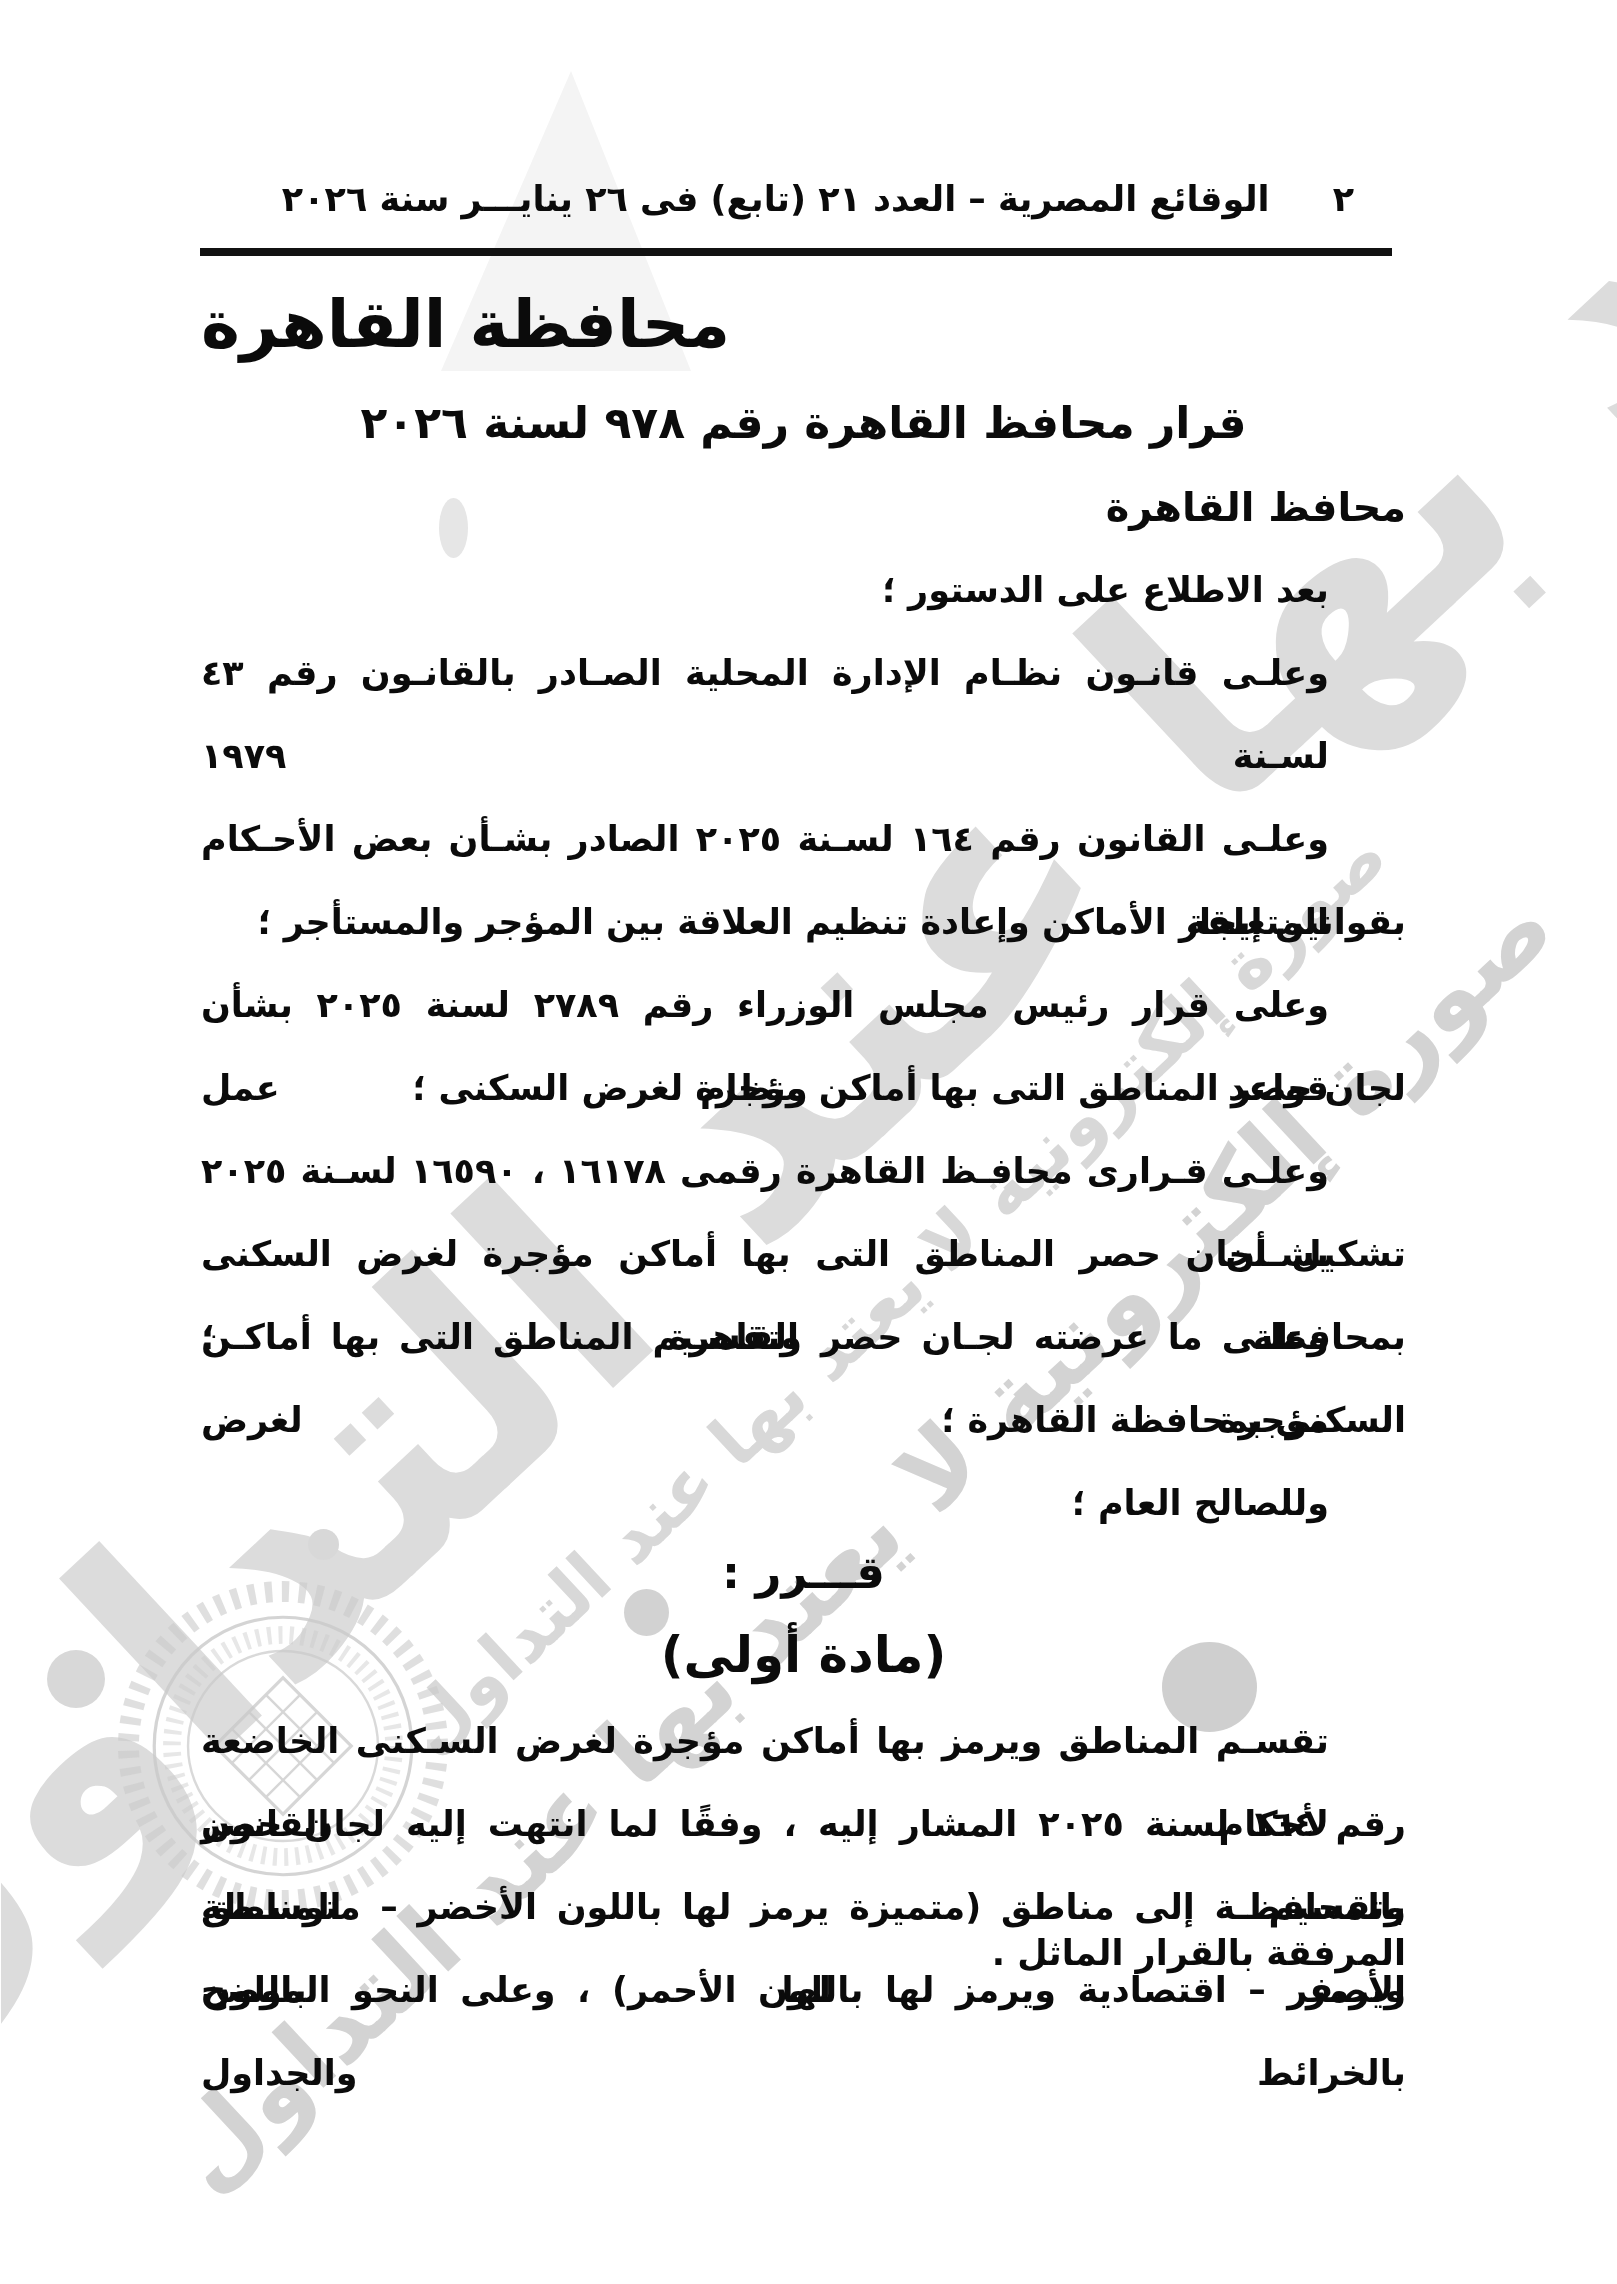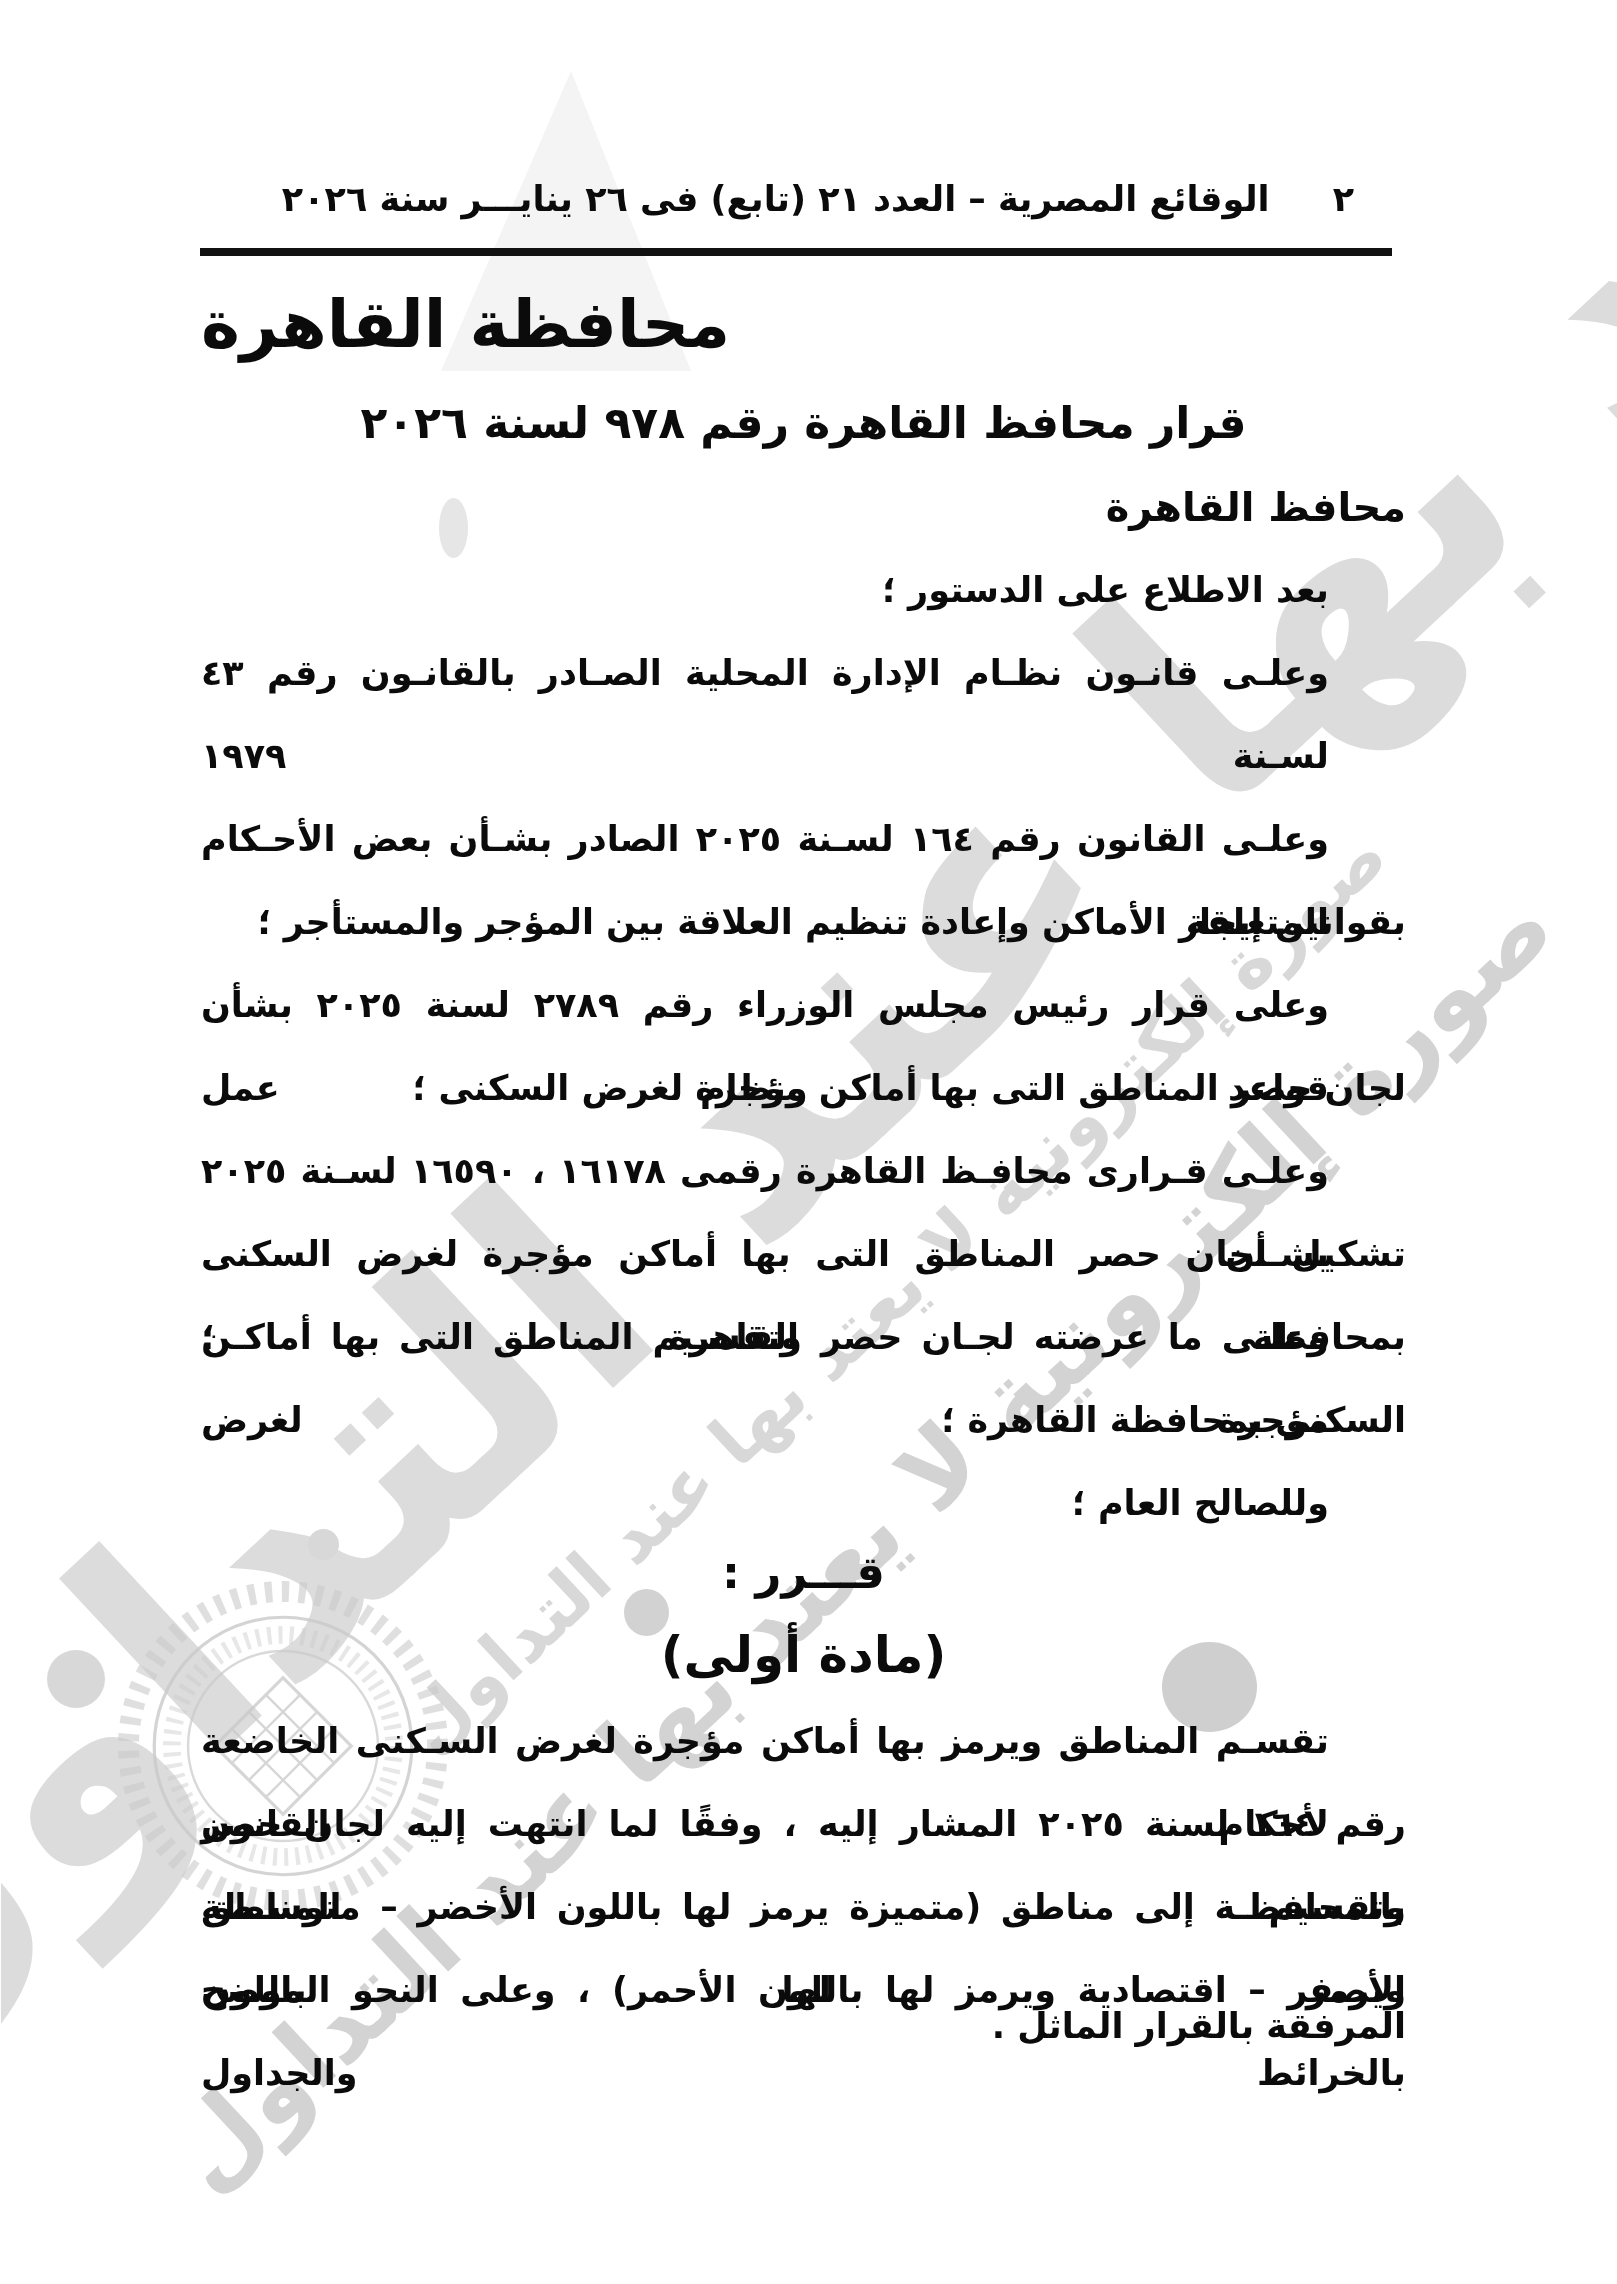--- a/index.html
+++ b/index.html
@@ -103,17 +103,17 @@
     <div class="ln r" style="top:1379px">السكنى بمحافظة القاهرة ؛</div>
     <div class="ln r ind" style="top:1462px">وللصالح العام ؛</div>
 
     <div class="decision">قـــرر :</div>
     <div class="art-head">(مادة أولى)</div>
 
     <div class="ln j ind" style="top:1700px">تقسـم المناطق ويرمز بها أماكن مؤجرة لغرض السـكنى الخاضعة لأحكام القانون</div>
     <div class="ln j" style="top:1783px">رقم ١٦٤ لسنة ٢٠٢٥ المشار إليه ، وفقًا لما انتهت إليه لجان حصر وتقسيم المناطق</div>
     <div class="ln j" style="top:1866px">بالمحافظـة إلى مناطق (متميزة يرمز لها باللون الأخضر – متوسـطة ويرمز لها باللون</div>
     <div class="ln j" style="top:1949px">الأصفر – اقتصادية ويرمز لها باللون الأحمر) ، وعلى النحو الموضح بالخرائط والجداول</div>
-    <div class="ln r" style="top:1985px">المرفقة بالقرار الماثل .</div>
+    <div class="ln r" style="top:1912px">المرفقة بالقرار الماثل .</div>
 
   </div>
 </div>
 
 
 </body></html>

